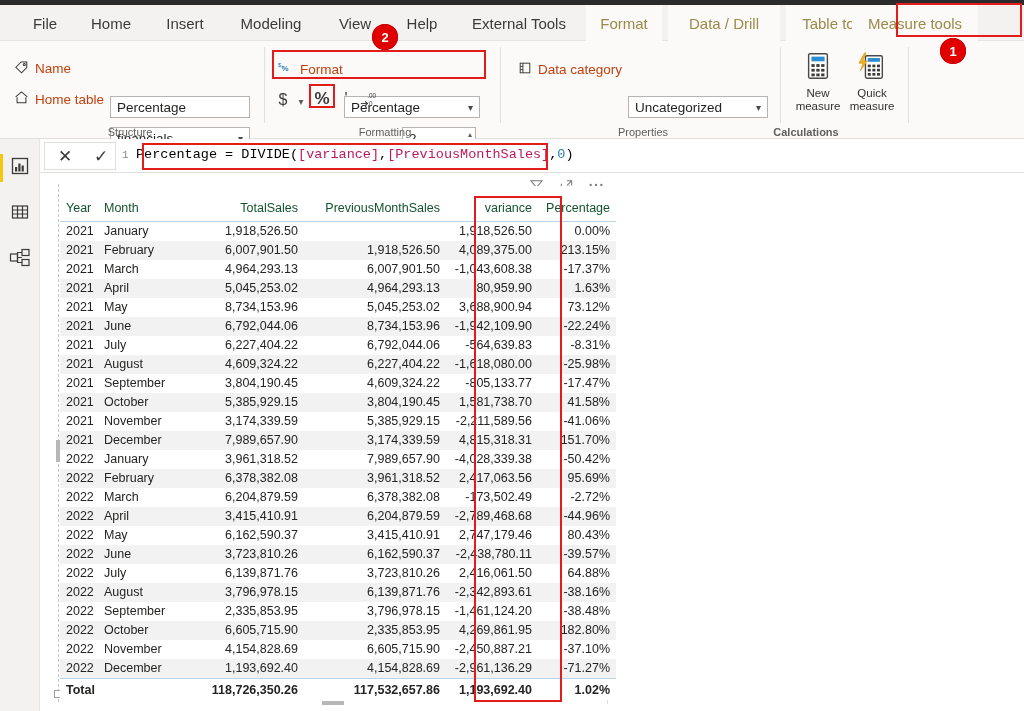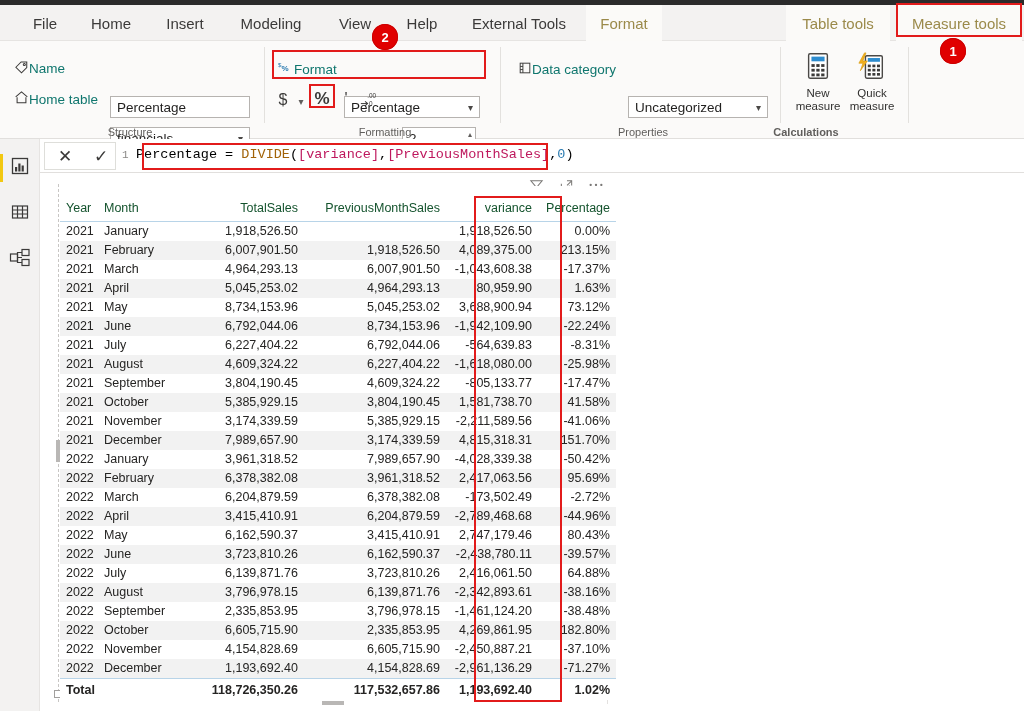--- a/index.html
+++ b/index.html
@@ -51,22 +51,22 @@
     position: absolute; top: 6px; width: 1px; height: 76px;
     background: #e3e1de;
   }
   .grp-label {
     position: absolute; font-size: 11px; color: #605e5c;
     text-align: center;
   }
 
   
   .field-label {
-    position: absolute; font-size: 13.5px; color: #0f766e;
-    display: flex; align-items: center; 
+    position: absolute; font-size: 13.5px; color: #c2410c;
+    display: flex; align-items: center; gap: 6px;
   }
   .txtbox {
     position: absolute;
     background: #fff;
     border: 1px solid #b6b3b0;
     font-size: 13.5px; color: #201f1e;
     display: flex; align-items: center;
     padding: 0 6px;
   }
   .txtbox .chev {
@@ -146,21 +146,21 @@
     font-size: 11px; color: #8a8886;
     font-family: "Liberation Mono", monospace;
   }
   .formula {
     position: absolute; left: 96px; top: 8px;
     font-family: "Liberation Mono", monospace;
     font-size: 13.5px;
     white-space: pre;
     color: #000;
   }
-  .formula .fn { color: #a16207; }
+  .formula .fn { color: #000000; }
   .formula .ref { color: #be185d; }
   .formula .num { color: #2a7ab0; }
 
   
   .visual {
     position: absolute; left: 60px; top: 186px;
     width: 552px; height: 514px;
     background: #fff;
   }
   .visual-dash {
@@ -240,22 +240,23 @@
 
   <div class="tabrow">
     <div class="tab" style="left:18px;width:54px;">File</div>
     <div class="tab" style="left:78px;width:66px;">Home</div>
     <div class="tab" style="left:152px;width:66px;">Insert</div>
     <div class="tab" style="left:226px;width:90px;">Modeling</div>
     <div class="tab" style="left:324px;width:62px;">View</div>
     <div class="tab" style="left:394px;width:56px;">Help</div>
     <div class="tab" style="left:458px;width:122px;">External Tools</div>
     <div class="tab ctx" style="left:586px;width:76px;">Format</div>
+    <div class="tab ctx" style="left:668px;width:112px;">Data / Drill</div>
     <div class="tab ctx" style="left:786px;width:104px;">Table tools</div>
-    <div class="tab ctx" style="left:896px;width:126px;">Measure tools</div>
+    <div class="tab ctx" style="left:852px;width:126px;">Measure tools</div>
   </div>
 
   <div class="ribbon">
 
     <div class="field-label" style="left:14px;top:18px;">
       <span>
         <svg width="15" height="15" viewBox="0 0 16 16" fill="none" stroke="#3b3a39" stroke-width="1.1">
           <path d="M2 8.8 L7.6 3.2 L13.6 3.2 L13.6 9.1 L8 14.7 Z"></path>
           <circle cx="11" cy="5.8" r="1.1"></circle>
         </svg>

